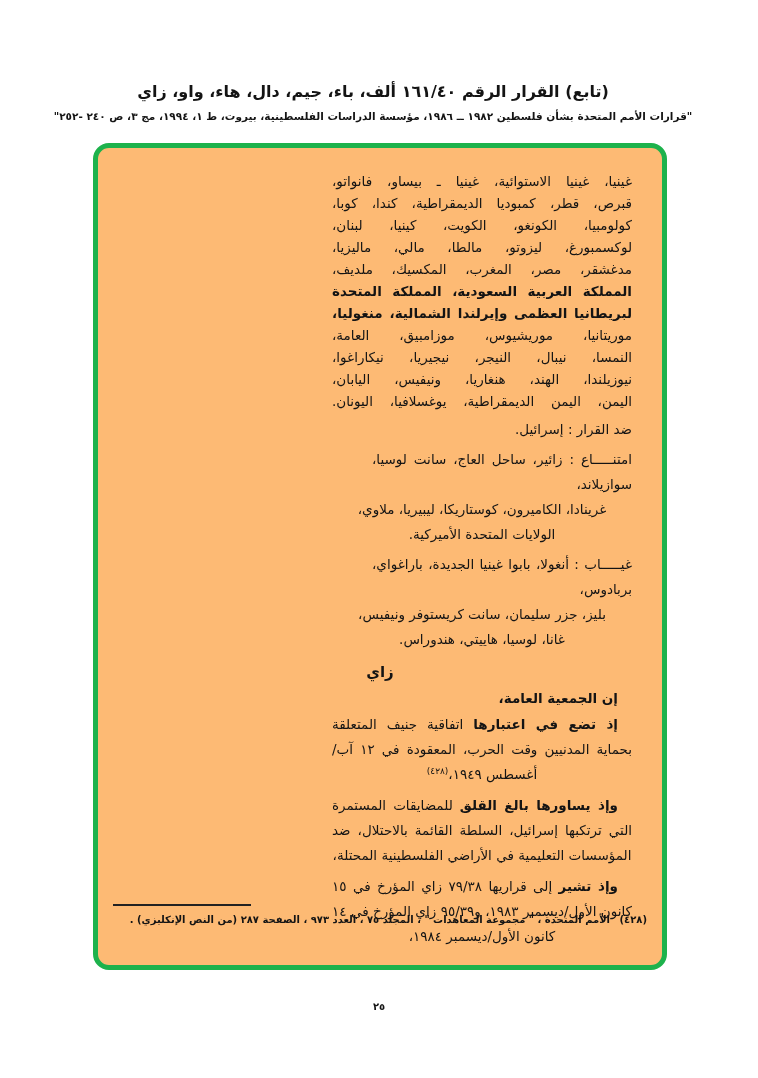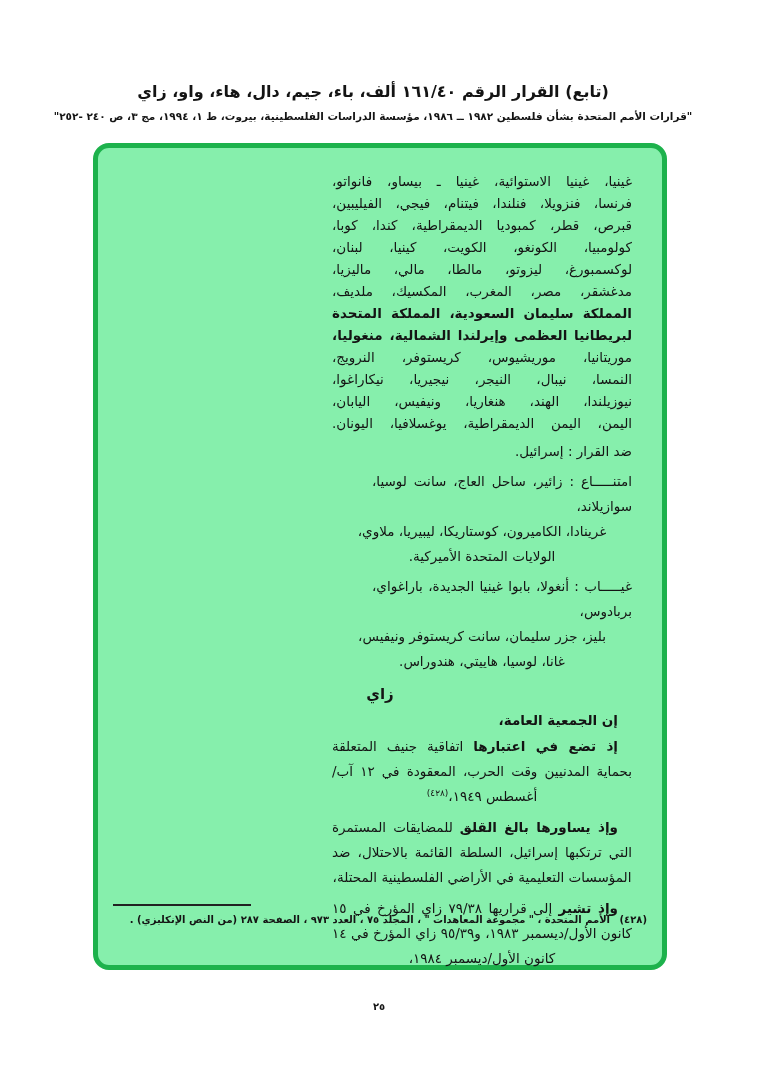--- a/index.html
+++ b/index.html
@@ -8,21 +8,21 @@
     direction:rtl;font-family:"DejaVu Sans",sans-serif;color:#141414;
     overflow:hidden;
   }
   
   .hdr{position:absolute;top:82px;left:0;right:12px;text-align:center;}
   .hdr-title{font-size:16px;font-weight:bold;letter-spacing:0;}
   .hdr-src{font-size:10.5px;font-weight:bold;margin-top:9px;}
   
   .box{
     position:absolute;left:93px;top:143px;width:564px;height:817px;
-    border:5px solid #1db24c;border-radius:16px;background:#86efac;
+    border:5px solid #1db24c;border-radius:16px;background:#fdba74;
   }
   .box-inner{position:absolute;inset:0;padding-top:22px;}
   .col{width:300px;margin-right:30px;margin-left:auto;}
   
   .list-line{
     font-size:13.5px;line-height:22px;
     text-align:justify;text-align-last:justify;
   }
   .list-line.semi{font-weight:bold;}
   
@@ -57,28 +57,27 @@
   <div class="hdr-src">"قرارات الأمم المتحدة بشأن فلسطين ١٩٨٢ ــ ١٩٨٦، مؤسسة الدراسات الفلسطينية، بيروت، ط ١، ١٩٩٤، مج ٣، ص ٢٤٠ -٢٥٢"</div>
 </div>
 
 <div class="box">
   <div class="box-inner">
 
     <div class="col">
 
       <div>
         <div class="list-line">غينيا، غينيا الاستوائية، غينيا ـ بيساو، فانواتو،</div>
-        <div class="list-line">فرنسا، فنزويلا، فنلندا، فيتنام، فيجي، الفيليبين،</div>
         <div class="list-line">قبرص، قطر، كمبوديا الديمقراطية، كندا، كوبا،</div>
         <div class="list-line">كولومبيا، الكونغو، الكويت، كينيا، لبنان،</div>
         <div class="list-line">لوكسمبورغ، ليزوتو، مالطا، مالي، ماليزيا،</div>
         <div class="list-line">مدغشقر، مصر، المغرب، المكسيك، ملديف،</div>
-        <div class="list-line semi">المملكة سليمان السعودية، المملكة المتحدة</div>
+        <div class="list-line semi">المملكة العربية السعودية، المملكة المتحدة</div>
         <div class="list-line semi">لبريطانيا العظمى وإيرلندا الشمالية، منغوليا،</div>
-        <div class="list-line">موريتانيا، موريشيوس، كريستوفر، النرويج،</div>
+        <div class="list-line">موريتانيا، موريشيوس، موزامبيق، العامة،</div>
         <div class="list-line">النمسا، نيبال، النيجر، نيجيريا، نيكاراغوا،</div>
         <div class="list-line">نيوزيلندا، الهند، هنغاريا، ونيفيس، اليابان،</div>
         <div class="list-line">اليمن، اليمن الديمقراطية، يوغسلافيا، اليونان.</div>
       </div>
 
       <div class="vote">
         <div class="vote-first short">
           <span>ضد القرار :</span>
           <span>إسرائيل.</span>
         </div>

